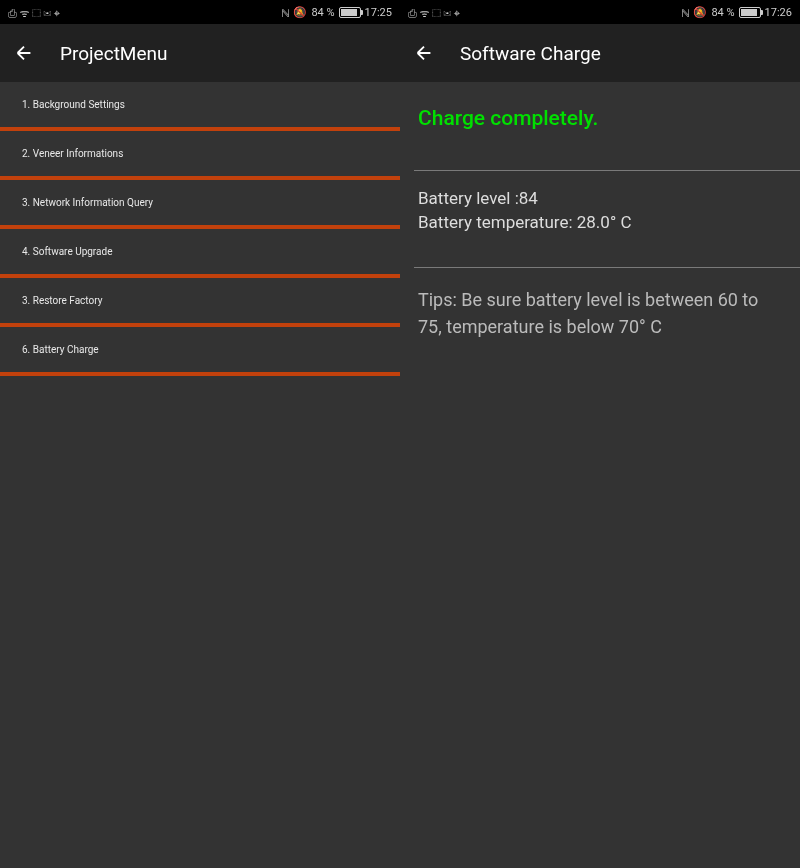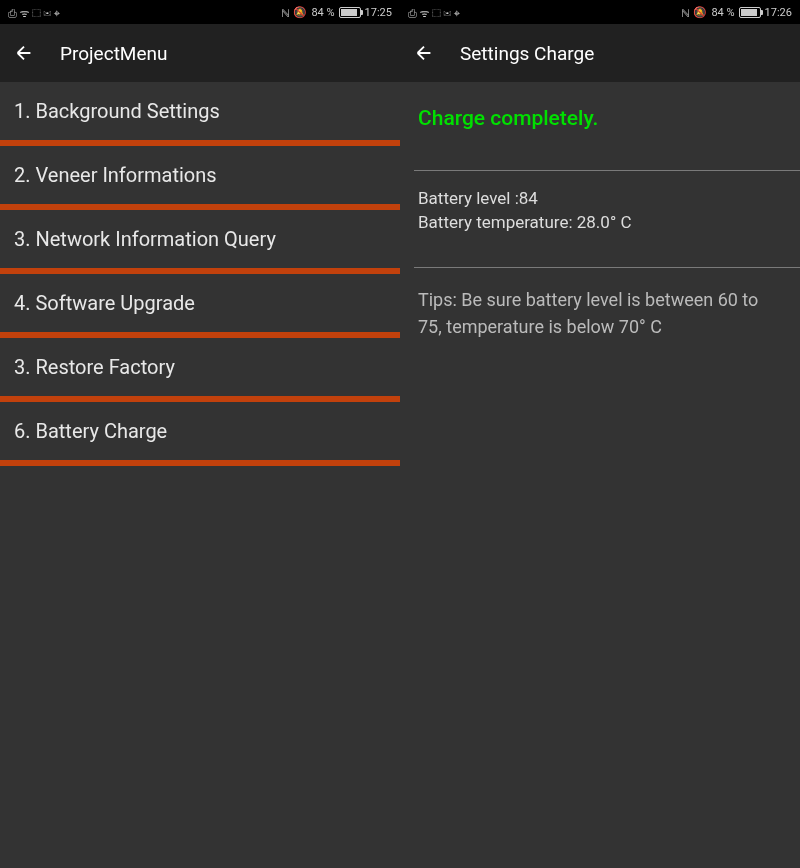--- a/index.html
+++ b/index.html
@@ -68,24 +68,24 @@
     }
     .content {
       flex: 1;
       background: #333333;
     }
     .menu-list {
       display: flex;
       flex-direction: column;
     }
     .menu-item {
-      padding: 17px 14px;
+      padding: 17px 22px;
       color: #e8e8e8;
-      font-size: 20px;
-      border-bottom: 6px solid #c2410c;
+      font-size: 10px;
+      border-bottom: 4px solid #c2410c;
       cursor: pointer;
     }
     .charge-content {
       padding: 16px 18px;
       display: flex;
       flex-direction: column;
       justify-content: space-between;
     }
     .charge-status {
       color: #00e000;
@@ -196,21 +196,21 @@
         </span>
       <span>17:26</span>
     </div>
   </div>
   <div class="app-bar">
     <div class="back-arrow">
       <svg width="22" height="22" viewBox="0 0 24 24" fill="none" stroke="#fff" stroke-width="2">
         <path d="M19 12H5M5 12L12 5M5 12L12 19"></path>
       </svg>
     </div>
-    <div class="app-title">Settings Charge</div>
+    <div class="app-title">Software Charge</div>
   </div>
   <div class="content">
     <div class="charge-content">
       <div class="charge-status">Charge completely.</div>
       <div class="divider"></div>
       <div class="battery-info">
         <div class="battery-row">Battery level :84</div>
         <div class="battery-row">Battery temperature: 28.0° C</div>
       </div>
       <div class="divider"></div>

